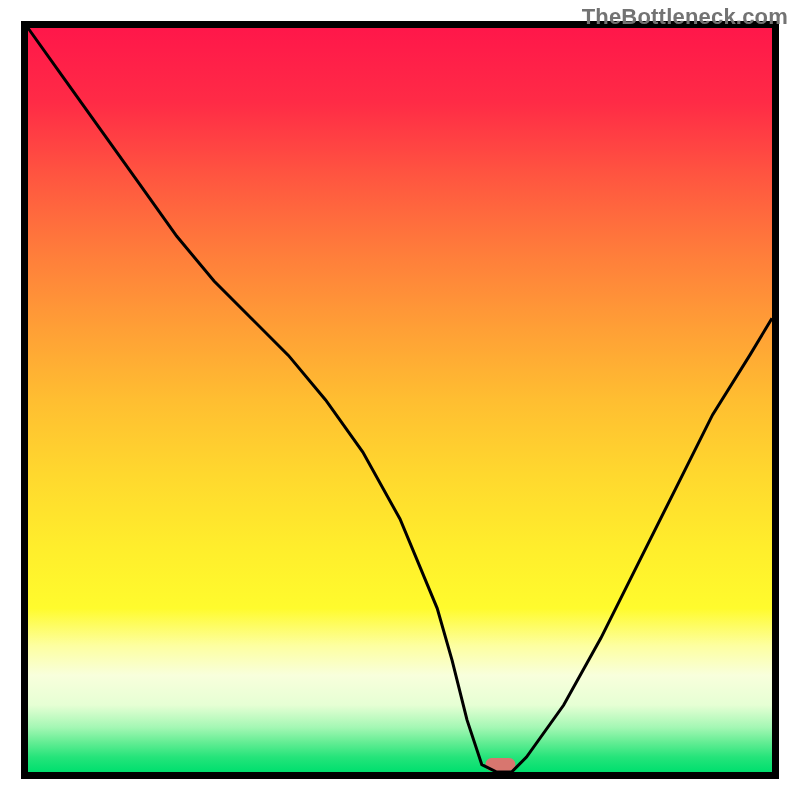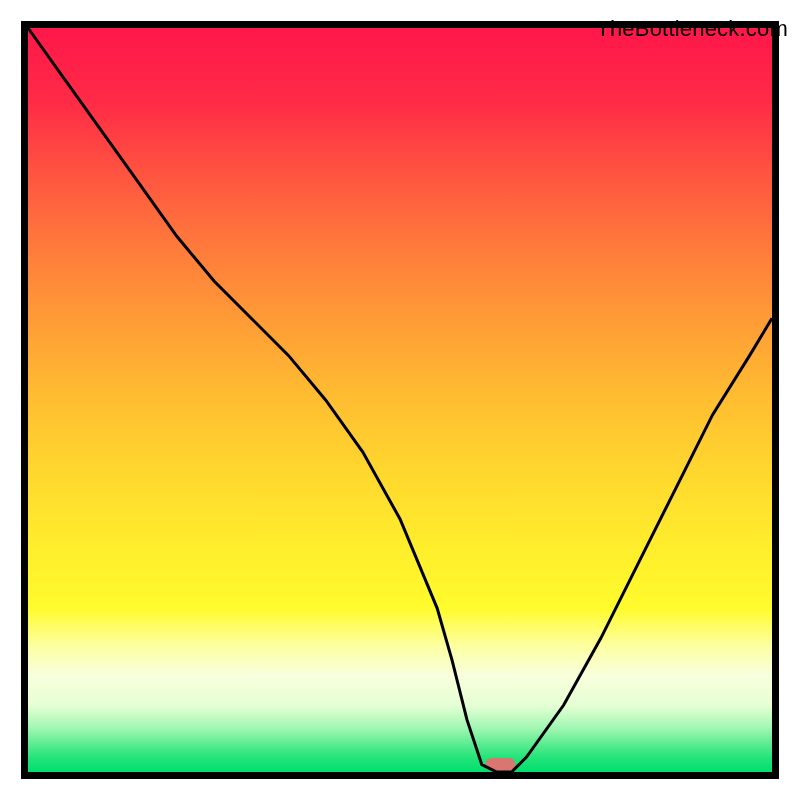--- a/index.html
+++ b/index.html
@@ -6,25 +6,25 @@
     margin: 0;
     padding: 0;
     width: 800px;
     height: 800px;
     overflow: hidden;
     background: #ffffff;
     font-family: Arial, Helvetica, sans-serif;
   }
   .watermark {
     position: absolute;
-    top: 16px;
+    top: 4px;
     right: 12px;
     font-size: 22px;
-    font-weight: 400;
-    color: #000000;
+    font-weight: 700;
+    color: #737373;
     letter-spacing: 0.2px;
     z-index: 10;
   }
   svg {
     display: block;
   }
 </style>
 </head>
 <body>
 

